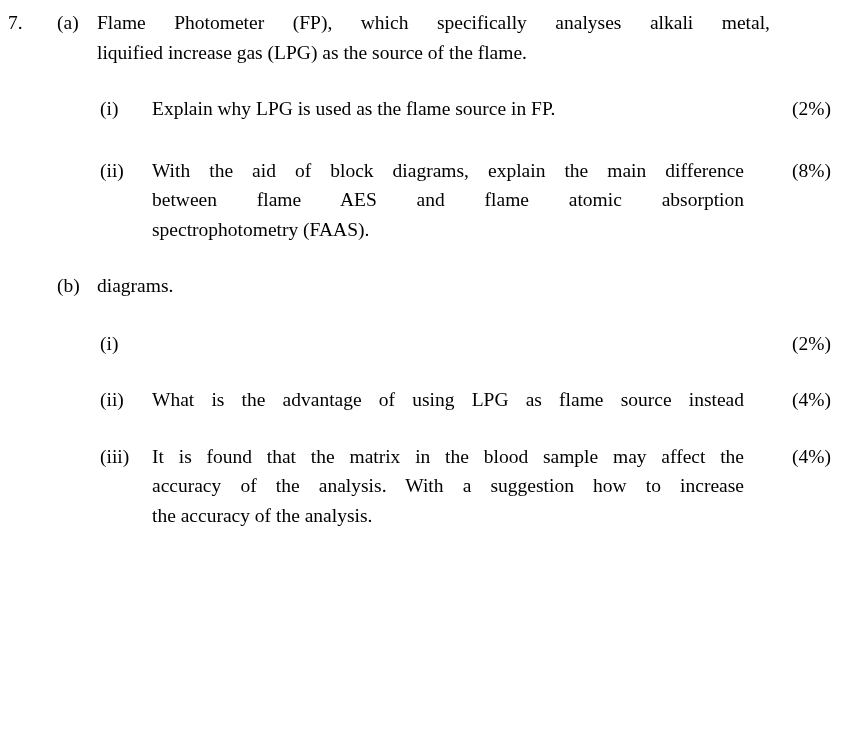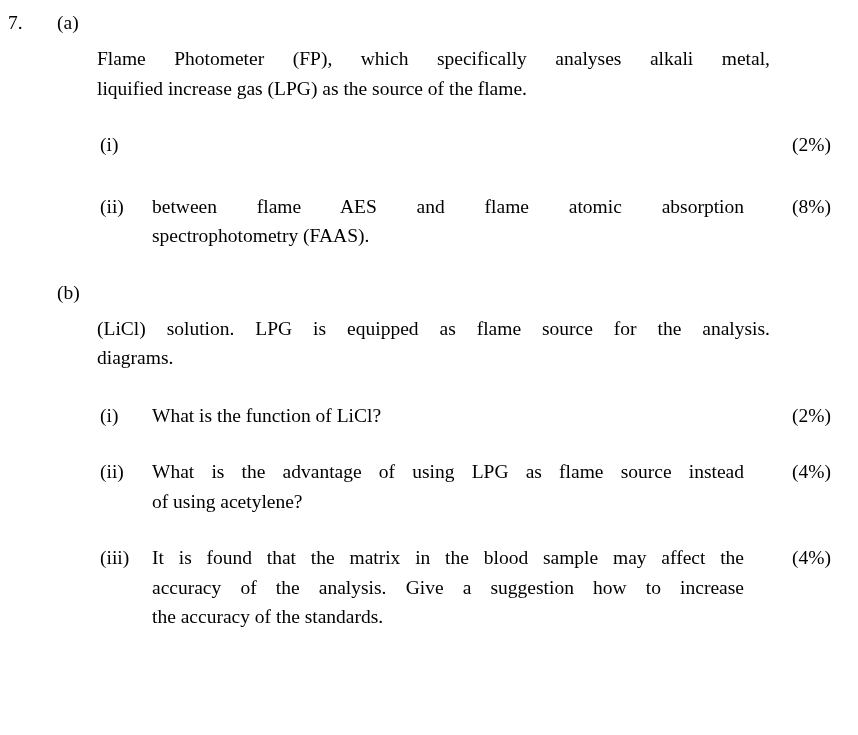--- a/index.html
+++ b/index.html
@@ -15,21 +15,21 @@
   }
   .doc {
     position: relative;
     width: 858px; height: 735px;
     padding: 8px 4px 0 8px;
   }
   .row { display: flex; align-items: flex-start; }
   
   .col-qnum   { flex: none; width: 49px; }
   .col-plabel { flex: none; width: 40px; }
-  .col-pbody  { flex: none; width: 673px; margin-top: 36px; }
+  .col-pbody  { flex: none; width: 673px; }
   
   .sub-row    { margin-left: 92px; }
   .col-slabel { flex: none; width: 52px; }
   .col-sbody  { flex: none; width: 592px; }
   .col-mark   { flex: none; margin-left: auto; width: 62px; text-align: left; }
   
   .jl { height: 29.5px; line-height: 29.5px; }
   .jl.just {
     text-align: justify;
     text-align-last: justify;
@@ -53,61 +53,60 @@
     <div class="col-qnum jl last">7.</div>
     <div class="col-plabel jl last">(a)</div>
     <div class="col-pbody">
       <div class="jl just">Flame Photometer (FP), which specifically analyses alkali metal,</div>
       <div class="jl last">liquified increase gas (LPG) as the source of the flame.</div>
     </div>
   </div>
 
   <div class="row sub-row mt-a-i">
     <div class="col-slabel jl last">(i)</div>
+    <div class="col-sbody">
+      <div class="jl last">Explain why LPG is used as the flame source in FP.</div>
+    </div>
     <div class="col-mark jl last">(2%)</div>
   </div>
 
   <div class="row sub-row mt-a-ii">
     <div class="col-slabel jl last">(ii)</div>
     <div class="col-sbody">
+      <div class="jl just">With the aid of block diagrams, explain the main difference</div>
       <div class="jl just">between flame AES and flame atomic absorption</div>
       <div class="jl last">spectrophotometry (FAAS).</div>
     </div>
     <div class="col-mark jl last">(8%)</div>
   </div>
 
   <div class="row mt-b">
     <div class="col-qnum jl last"></div>
     <div class="col-plabel jl last">(b)</div>
     <div class="col-pbody">
-      <div class="jl just">(LiCl) solution. LPG is equipped as flame source for the analysis.</div>
       <div class="jl last">diagrams.</div>
     </div>
   </div>
 
   <div class="row sub-row mt-b-i">
     <div class="col-slabel jl last">(i)</div>
-    <div class="col-sbody">
-      <div class="jl last">What is the function of LiCl?</div>
-    </div>
     <div class="col-mark jl last">(2%)</div>
   </div>
 
   <div class="row sub-row mt-b-ii">
     <div class="col-slabel jl last">(ii)</div>
     <div class="col-sbody">
       <div class="jl just">What is the advantage of using LPG as flame source instead</div>
-      <div class="jl last">of using acetylene?</div>
     </div>
     <div class="col-mark jl last">(4%)</div>
   </div>
 
   <div class="row sub-row mt-b-iii">
     <div class="col-slabel jl last">(iii)</div>
     <div class="col-sbody">
       <div class="jl just">It is found that the matrix in the blood sample may affect the</div>
-      <div class="jl just">accuracy of the analysis. Give a suggestion how to increase</div>
-      <div class="jl last">the accuracy of the standards.</div>
+      <div class="jl just">accuracy of the analysis. With a suggestion how to increase</div>
+      <div class="jl last">the accuracy of the analysis.</div>
     </div>
     <div class="col-mark jl last">(4%)</div>
   </div>
 
 </div>
 
 </body></html>

